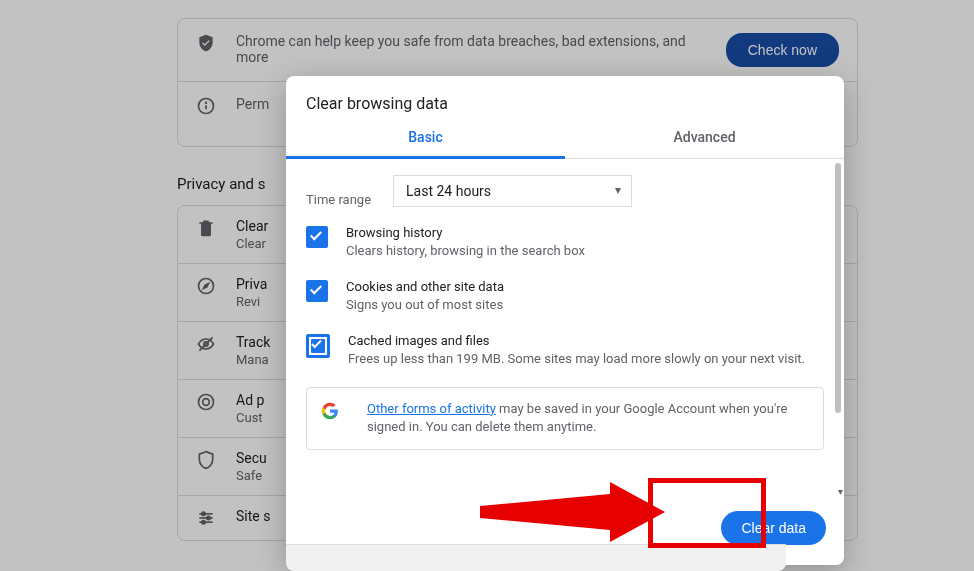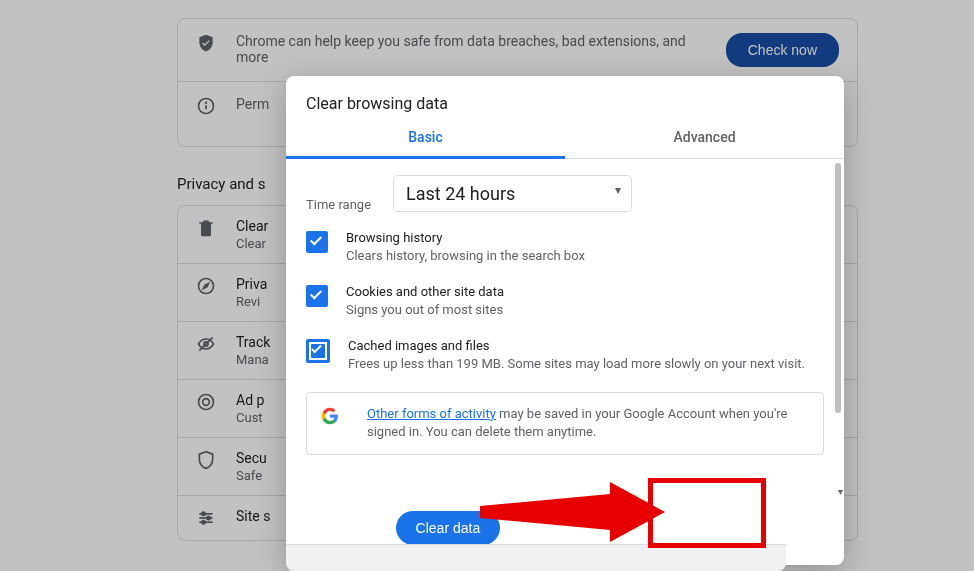--- a/index.html
+++ b/index.html
@@ -90,22 +90,22 @@
 .scroll-thumb{
   position:absolute;right:0;top:4px;width:6px;height:250px;
   background:#bfbfbf;border-radius:3px;
 }
 .scroll-arrow{
   position:absolute;right:-2px;bottom:0;font-size:10px;color:#666;
 }
 .time-row{display:flex;align-items:flex-end;gap:22px;margin-bottom:18px;}
 .time-label{font-size:13px;color:var(--text2);}
 .select{
-  border:1px solid var(--border);border-radius:5px;
-  padding:7px 30px 7px 12px;font-size:18px;color:var(--text);
+  border:1px solid var(--border);border-radius:0;
+  padding:7px 30px 7px 12px;font-size:14px;color:var(--text);
   background:#fff;position:relative;width:195px;
 }
 .select::after{
   content:"▾";position:absolute;right:10px;top:7px;color:var(--text2);font-size:12px;
 }
 .opt-row{display:flex;gap:18px;margin-bottom:18px;}
 .chk{
   width:18px;height:18px;border:2px solid var(--blue);border-radius:2px;
   background:var(--blue);flex:none;position:relative;margin-top:1px;
 }
@@ -130,21 +130,21 @@
 .info-box{
   border:1px solid var(--border);border-radius:4px;
   padding:12px 14px;display:flex;gap:28px;align-items:flex-start;
   color:var(--text2);font-size:13px;line-height:1.45;
 }
 .g-logo{
   width:18px;height:18px;flex:none;margin-top:2px;
 }
 .info-box a{color:var(--blue);text-decoration:underline;}
 .dlg-footer{
-  display:flex;justify-content:flex-start;gap:10px;
+  display:flex;justify-content:flex-end;gap:10px;
   padding:14px 18px 20px;
 }
 .btn{
   border:1px solid var(--border);background:#fff;color:var(--blue);
   padding:8px 18px;border-radius:18px;font-size:14px;font-weight:500;
 }
 .btn.primary{
   background:var(--blue);color:#fff;border:none;padding:9px 20px;
 }
 .red-box{

